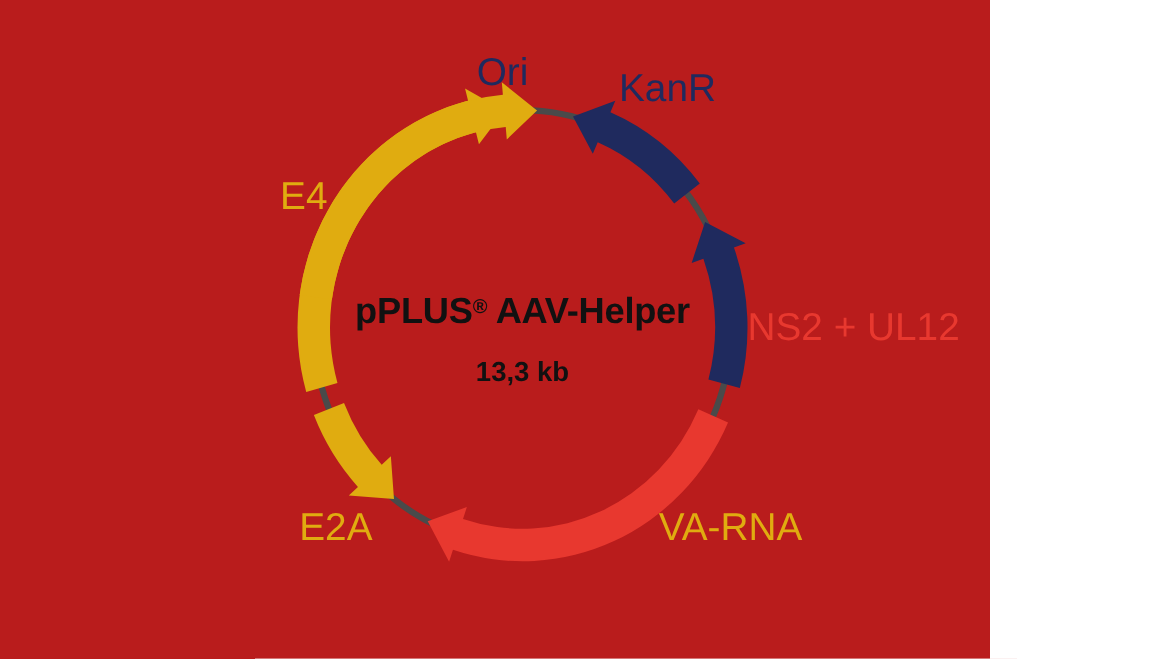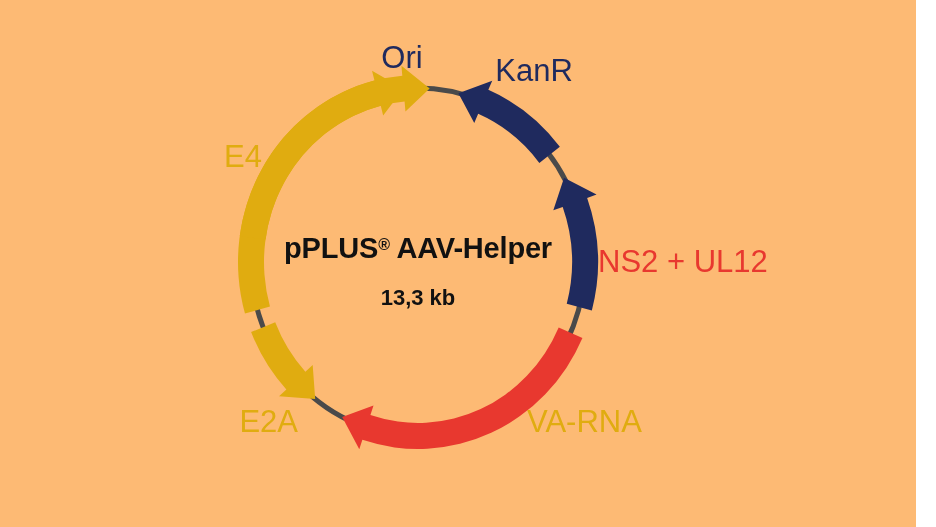--- a/index.html
+++ b/index.html
@@ -8,23 +8,23 @@
     background: #ffffff;
   }
   body {
     width: 936px;
     height: 527px;
     overflow: hidden;
     font-family: "Liberation Sans", sans-serif;
   }
   #plasmid-stage {
     position: relative;
-    width: 916px;
+    width: 792px;
     height: 527px;
-    background: #fdba74;
+    background: #b91c1c;
   }
   #plasmid-svg {
     position: absolute;
     left: 0;
     top: 0;
     width: 936px;
     height: 527px;
     display: block;
   }
   .feature-label {

